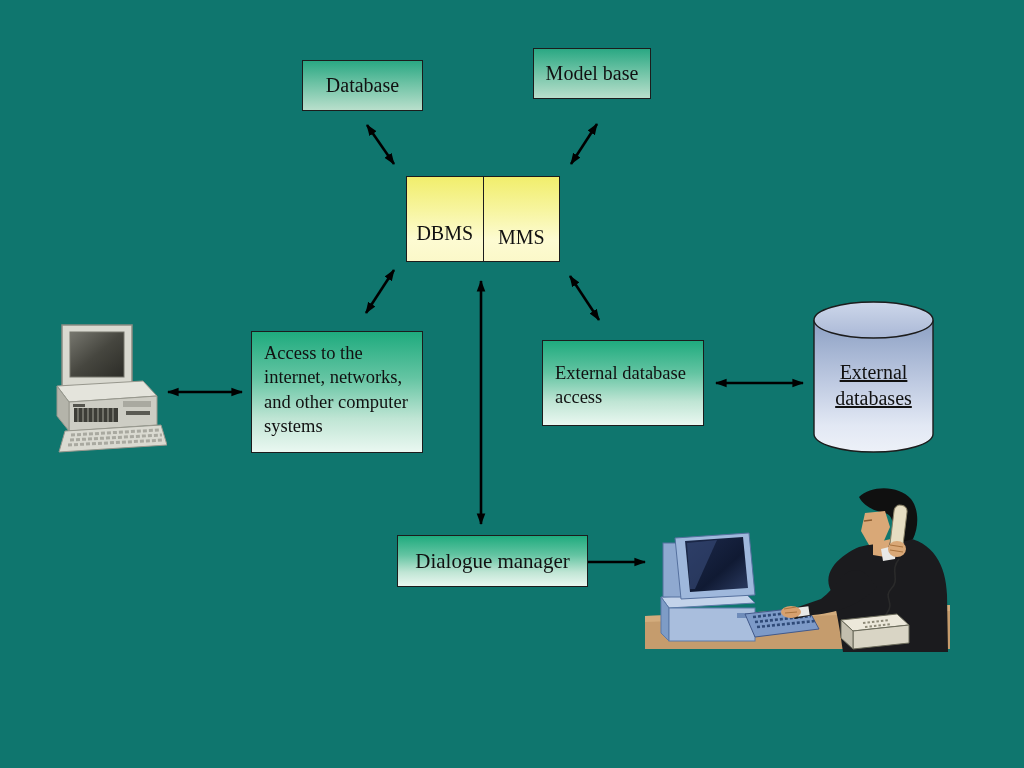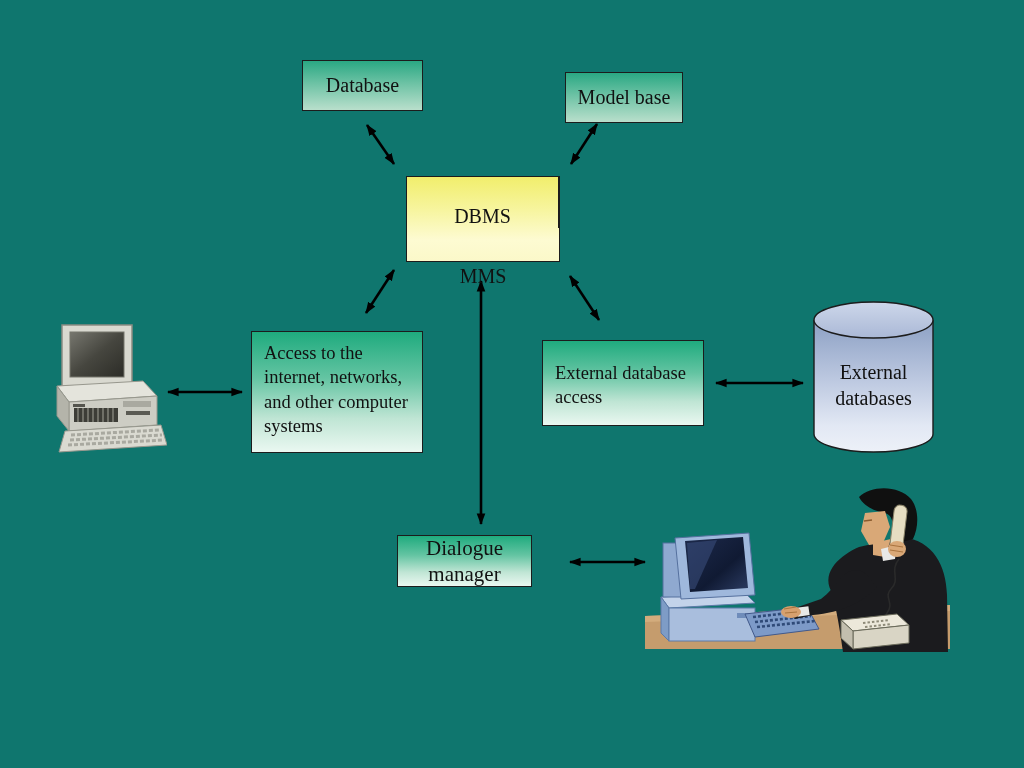--- a/index.html
+++ b/index.html
@@ -15,28 +15,27 @@
     background:linear-gradient(180deg,#2aa883 0%,#6cc2a4 45%,#b9dfcc 100%);
   }
   .node .lbl{position:absolute;inset:0;display:flex;align-items:center;justify-content:center;
     text-align:center;font-size:20px;line-height:1.25;}
   .node .lbl.left{justify-content:flex-start;text-align:left;align-items:flex-start;
     padding:9px 6px 6px 12px;font-size:18.5px;line-height:1.32;border-radius:25px;}
   #dbms-mms{
     position:absolute;left:406px;top:176px;width:154px;height:86px;box-sizing:border-box;
     border:1px solid #1c1c1c;display:flex;
     background:linear-gradient(180deg,#f1ee6c 0%,#f7f5a0 40%,#fdfbd2 75%,#fbf8c9 100%);
-    flex-direction:column;
   }
   .cell{flex:1;display:flex;align-items:center;justify-content:center;font-size:20px;}
   .cell.first{border-right:1px solid #1c1c1c;}
   #cylinder-wrap{position:absolute;left:813px;top:301px;width:121px;height:152px;}
   #cylinder-label{
     position:absolute;left:0;top:58px;width:121px;text-align:center;
-    font-size:20px;line-height:1.3;color:#111;
+    font-size:20px;line-height:1.3;color:#111;text-decoration:underline;
   }
   .illus{position:absolute;}
   svg{display:block;}
   #arrow-layer{position:absolute;left:0;top:0;width:1024px;height:768px;pointer-events:none;}
   #arrow-layer line{stroke:#000;stroke-width:2.6;}
 </style>
 </head>
 <body>
 
 <div id="canvas">
@@ -53,37 +52,37 @@
     <line x1="570" y1="276" x2="599" y2="320" marker-start="url(#arr)" marker-end="url(#arr)"></line>
     <line x1="481" y1="281" x2="481" y2="524" marker-start="url(#arr)" marker-end="url(#arr)"></line>
     <line x1="168" y1="392" x2="242" y2="392" marker-start="url(#arr)" marker-end="url(#arr)"></line>
     <line x1="716" y1="383" x2="803" y2="383" marker-start="url(#arr)" marker-end="url(#arr)"></line>
     <line x1="570" y1="562" x2="645" y2="562" marker-start="url(#arr)" marker-end="url(#arr)"></line>
   </svg>
 
   <div class="node small" style="left:302px;top:60px;width:121px;height:51px;">
     <div class="lbl">Database</div>
   </div>
-  <div class="node small" style="left:533px;top:72px;width:118px;height:51px;margin-left:32px;">
+  <div class="node small" style="left:533px;top:48px;width:118px;height:51px;">
     <div class="lbl">Model base</div>
   </div>
 
   <div id="dbms-mms">
     <div class="cell first" style="align-items:center;padding-top:28px;">DBMS</div>
     <div class="cell" style="padding-top:37px;">MMS</div>
   </div>
 
   <div class="node" style="left:251px;top:331px;width:172px;height:122px;">
     <div class="lbl left">Access to the internet, networks, and other computer systems</div>
   </div>
   <div class="node" style="left:542px;top:340px;width:162px;height:86px;">
     <div class="lbl left" style="padding-top:20px;">External database access</div>
   </div>
 
-  <div class="node" style="left:397px;top:535px;width:135px;height:52px;">
+  <div class="node" style="left:397px;top:535px;width:191px;height:52px;">
     <div class="lbl" style="font-size:21px;">Dialogue manager</div>
   </div>
 
   <div id="cylinder-wrap">
     <svg width="121" height="152" viewBox="0 0 121 152">
       <defs>
         <linearGradient id="cylBody" x1="0" y1="0" x2="0" y2="1">
           <stop offset="0" stop-color="#8ca0c4"></stop>
             <stop offset="0.45" stop-color="#bcc8e0"></stop>
           <stop offset="0.8" stop-color="#e2e8f4"></stop>

